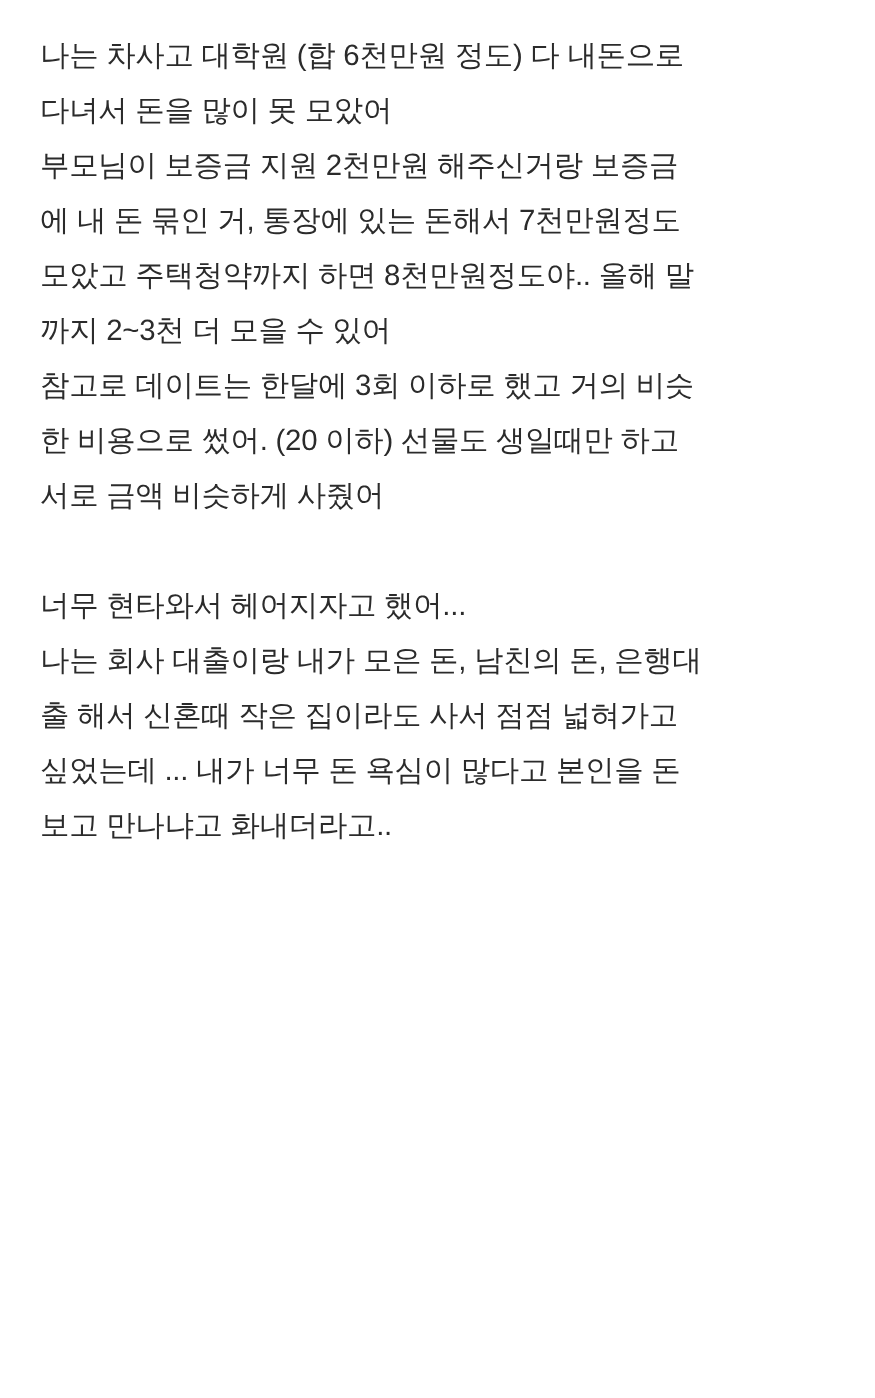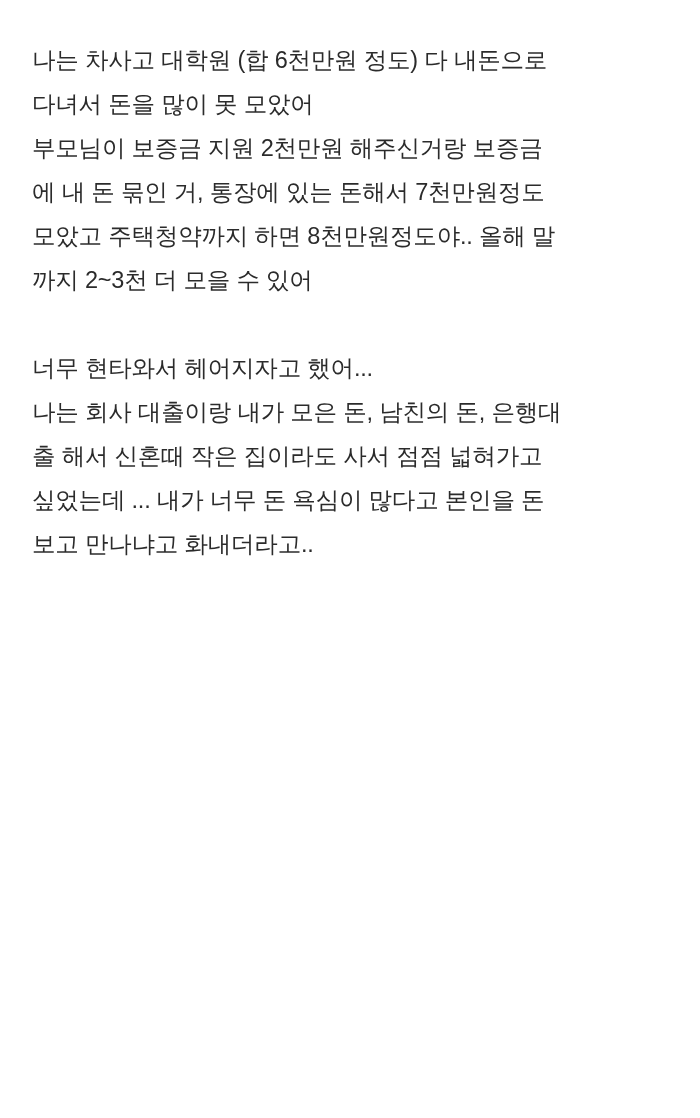--- a/index.html
+++ b/index.html
@@ -11,21 +11,21 @@
     height: 1118px;
     background: #ffffff;
     font-family: "Liberation Sans", sans-serif;
     overflow: hidden;
   }
   .page {
     box-sizing: border-box;
     width: 596px;
     height: 1118px;
     background: #ffffff;
-    padding: 38px 32px 20px 32px;
+    padding: 22px 32px 20px 32px;
   }
   .post-body {
     color: #2b2b2b;
     font-size: 23.5px;
     line-height: 44px;
     letter-spacing: -0.2px;
     word-break: break-all;
   }
   .para {
     margin: 0;
@@ -36,17 +36,18 @@
     height: 44px;
   }
 </style>
 </head>
 <body>
 
 <div class="page">
   <div class="post-body">
     <p class="para">나는 차사고 대학원 (합 6천만원 정도) 다 내돈으로 다녀서 돈을 많이 못 모았어</p>
     <p class="para">부모님이 보증금 지원 2천만원 해주신거랑 보증금에 내 돈 묶인 거, 통장에 있는 돈해서 7천만원정도 모았고 주택청약까지 하면 8천만원정도야.. 올해 말까지 2~3천 더 모을 수 있어</p>
+    <p class="para">참고로 데이트는 한달에 3회 이하로 했고 거의 비슷한 비용으로 썼어. (20 이하) 선물도 생일때만 하고 서로 금액 비슷하게 사줬어</p>
     <div class="spacer"></div>
     <p class="para">너무 현타와서 헤어지자고 했어...</p>
     <p class="para">나는 회사 대출이랑 내가 모은 돈, 남친의 돈, 은행대출 해서 신혼때 작은 집이라도 사서 점점 넓혀가고 싶었는데 ... 내가 너무 돈 욕심이 많다고 본인을 돈보고 만나냐고 화내더라고..</p>
   </div>
 </div>
 
 </body></html>

